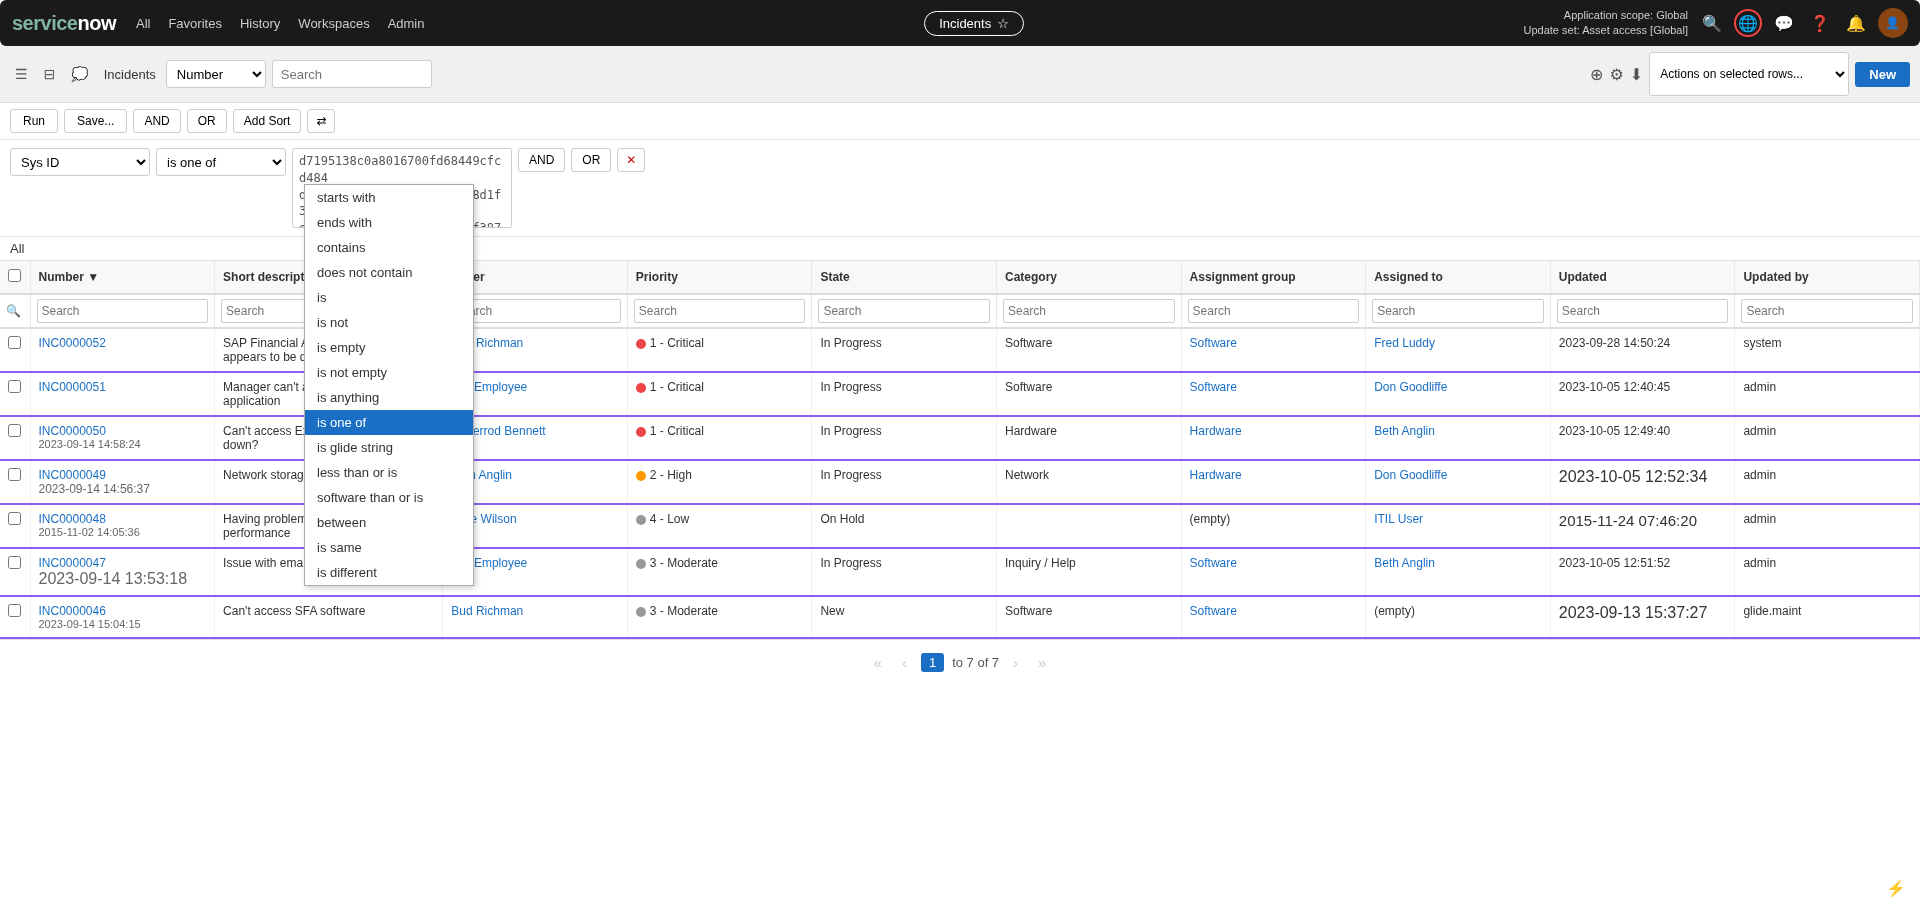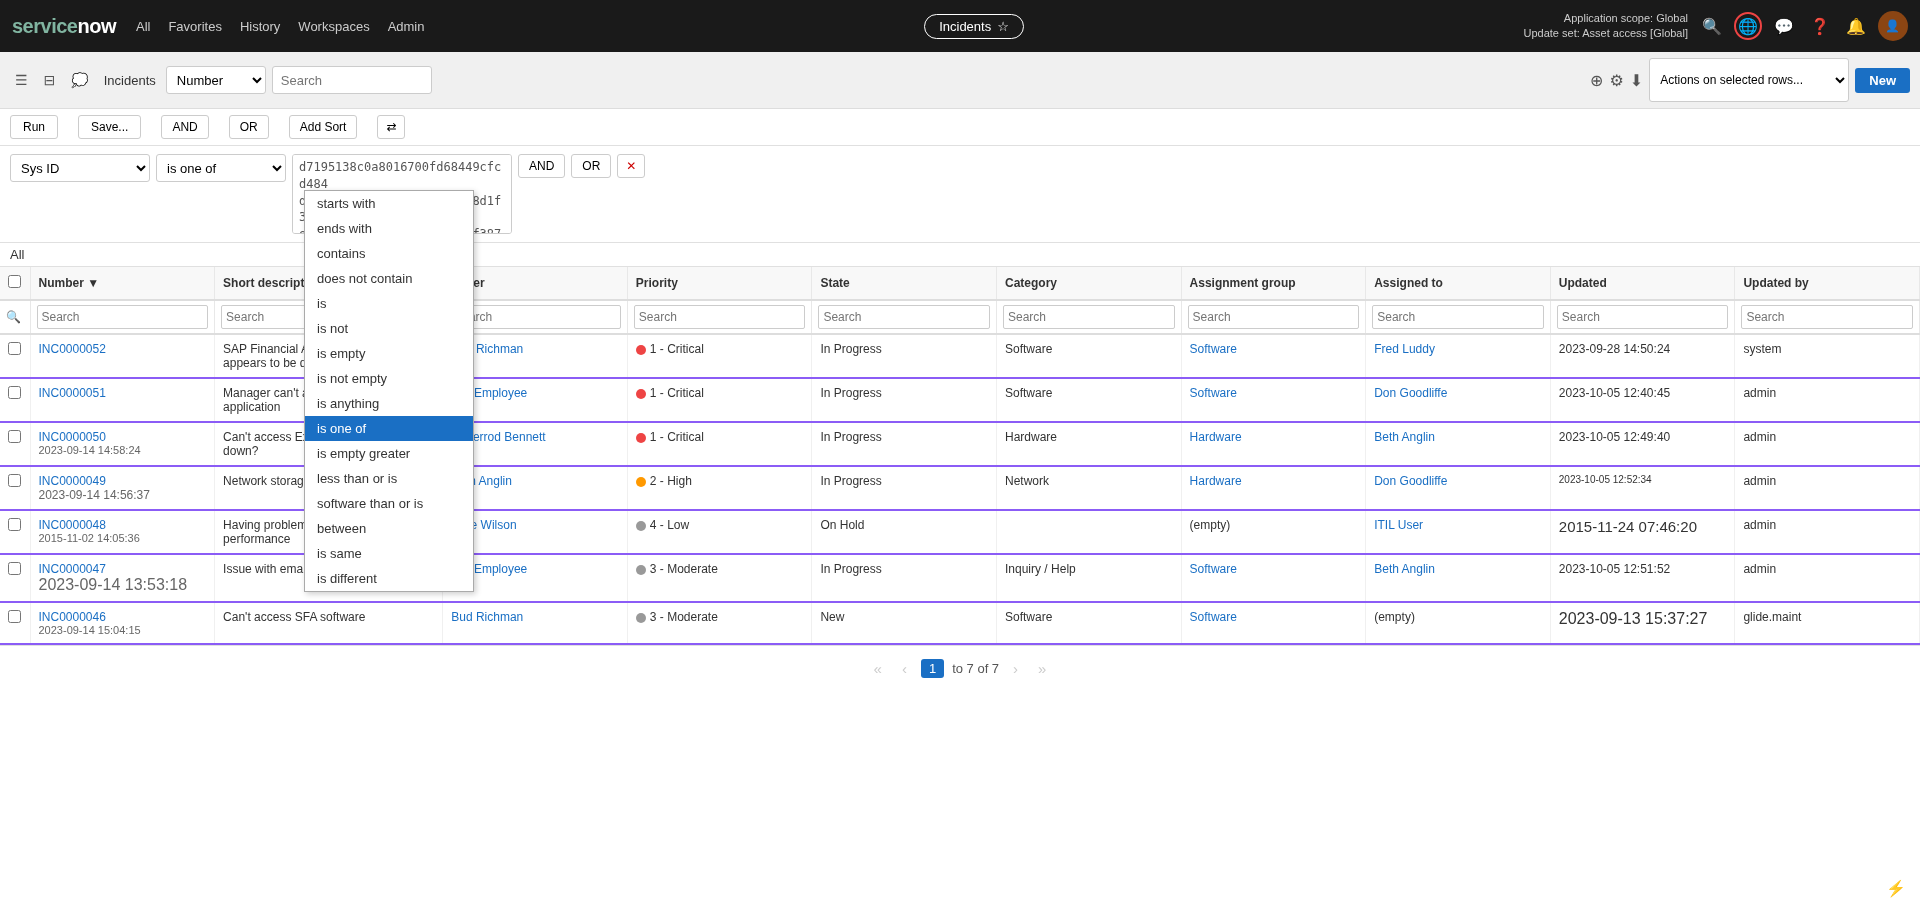--- a/index.html
+++ b/index.html
@@ -5,22 +5,23 @@
     * { box-sizing: border-box; margin: 0; padding: 0; }
     body { font-family: 'Segoe UI', Arial, sans-serif; font-size: 13px; background: #fff; }
 
     
     .top-nav {
       background: #1a1a1a;
       color: #fff;
       display: flex;
       align-items: center;
       padding: 8px 12px;
-      height: 52px;
+      height: 46px;
       justify-content: space-between;
+      border-radius: 6px;
     }
     .top-nav-left { display: flex; align-items: center; gap: 20px; }
     .logo { font-size: 20px; font-weight: bold; color: #fff; letter-spacing: -0.5px; }
     .logo span { color: #81b5a1; }
     .nav-links { display: flex; gap: 18px; }
     .nav-link { color: #ccc; font-size: 13px; cursor: pointer; }
     .incident-badge {
       background: transparent;
       border: 1px solid #fff;
       border-radius: 20px;
@@ -92,21 +93,21 @@
     .icon-gear { font-size: 16px; color: #555; cursor: pointer; }
     .icon-download { font-size: 16px; color: #555; cursor: pointer; }
 
     
     .filter-row {
       background: #fff;
       border-bottom: 1px solid #e0e0e0;
       padding: 6px 10px;
       display: flex;
       align-items: center;
-      gap: 20px;
+      gap: 6px;
     }
     .btn-run { background: #fff; border: 1px solid #ccc; padding: 4px 12px; border-radius: 3px; cursor: pointer; font-size: 12px; }
     .btn-save { background: #fff; border: 1px solid #ccc; padding: 4px 12px; border-radius: 3px; cursor: pointer; font-size: 12px; }
     .btn-and { background: #fff; border: 1px solid #ccc; padding: 4px 10px; border-radius: 3px; cursor: pointer; font-size: 12px; }
     .btn-or { background: #fff; border: 1px solid #ccc; padding: 4px 10px; border-radius: 3px; cursor: pointer; font-size: 12px; }
     .btn-add-sort { background: #fff; border: 1px solid #ccc; padding: 4px 10px; border-radius: 3px; cursor: pointer; font-size: 12px; }
     .btn-swap { background: #fff; border: 1px solid #ccc; padding: 4px 8px; border-radius: 3px; cursor: pointer; font-size: 12px; }
 
     
     .condition-row {
@@ -357,21 +358,21 @@
       <div class="dropdown-item">starts with</div>
       <div class="dropdown-item">ends with</div>
       <div class="dropdown-item">contains</div>
       <div class="dropdown-item">does not contain</div>
       <div class="dropdown-item">is</div>
       <div class="dropdown-item">is not</div>
       <div class="dropdown-item">is empty</div>
       <div class="dropdown-item">is not empty</div>
       <div class="dropdown-item">is anything</div>
       <div class="dropdown-item selected">is one of</div>
-      <div class="dropdown-item">is empty greater</div>
+      <div class="dropdown-item">is glide string</div>
       <div class="dropdown-item">less than or is</div>
       <div class="dropdown-item">software than or is</div>
       <div class="dropdown-item">between</div>
       <div class="dropdown-item">is same</div>
       <div class="dropdown-item">is different</div>
     </div>
   </div>
   <textarea class="cond-value-area" style="">d7195138c0a8016700fd68449cfcd484
 d7158da0c0a8016700eef46c8d1f3661
 ef43c6d40a0a0b5700c77f9bf387afe3</textarea>
@@ -507,21 +508,21 @@
       <span class="priority-dot dot-high"></span>2 - High
     </td>
     <td>In Progress</td>
     <td>Network</td>
     <td>
       <a class="link-blue">Hardware</a>
     </td>
     <td>
       <a class="link-blue">Don Goodliffe</a>
     </td>
-    <td style="white-space:nowrap;font-size:10px;margin-top:40px;">2023-10-05 12:52:34</td>
+    <td style="white-space:nowrap;font-size:16px;margin-top:40px;">2023-10-05 12:52:34</td>
     <td>admin</td>
   </tr>
         <tr>
     <td><input type="checkbox" style=""></td>
     <td>
       <div><a class="link-blue">INC0000048</a></div>
       <div style="font-size:11px;color:#666;">2015-11-02 14:05:36</div>
     </td>
     <td style="max-width:220px;">Having problems with Sales Tools performance</td>
     <td>

